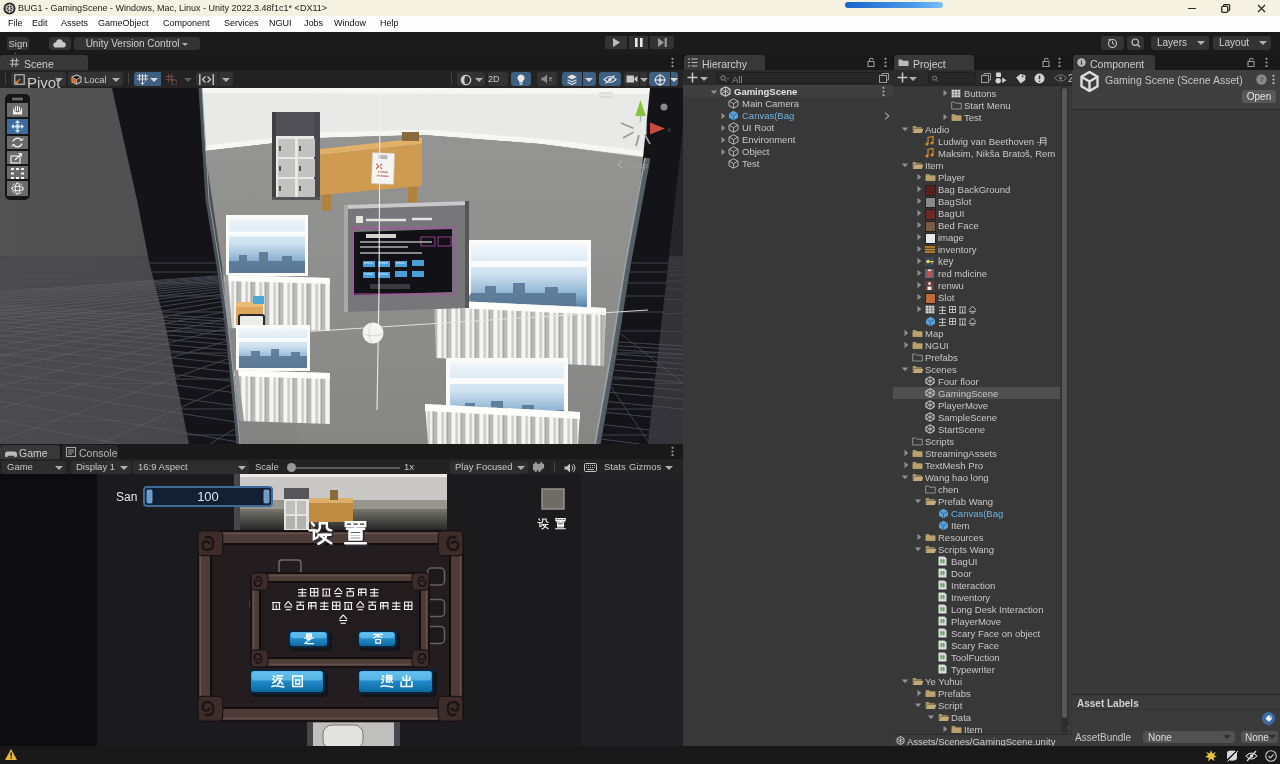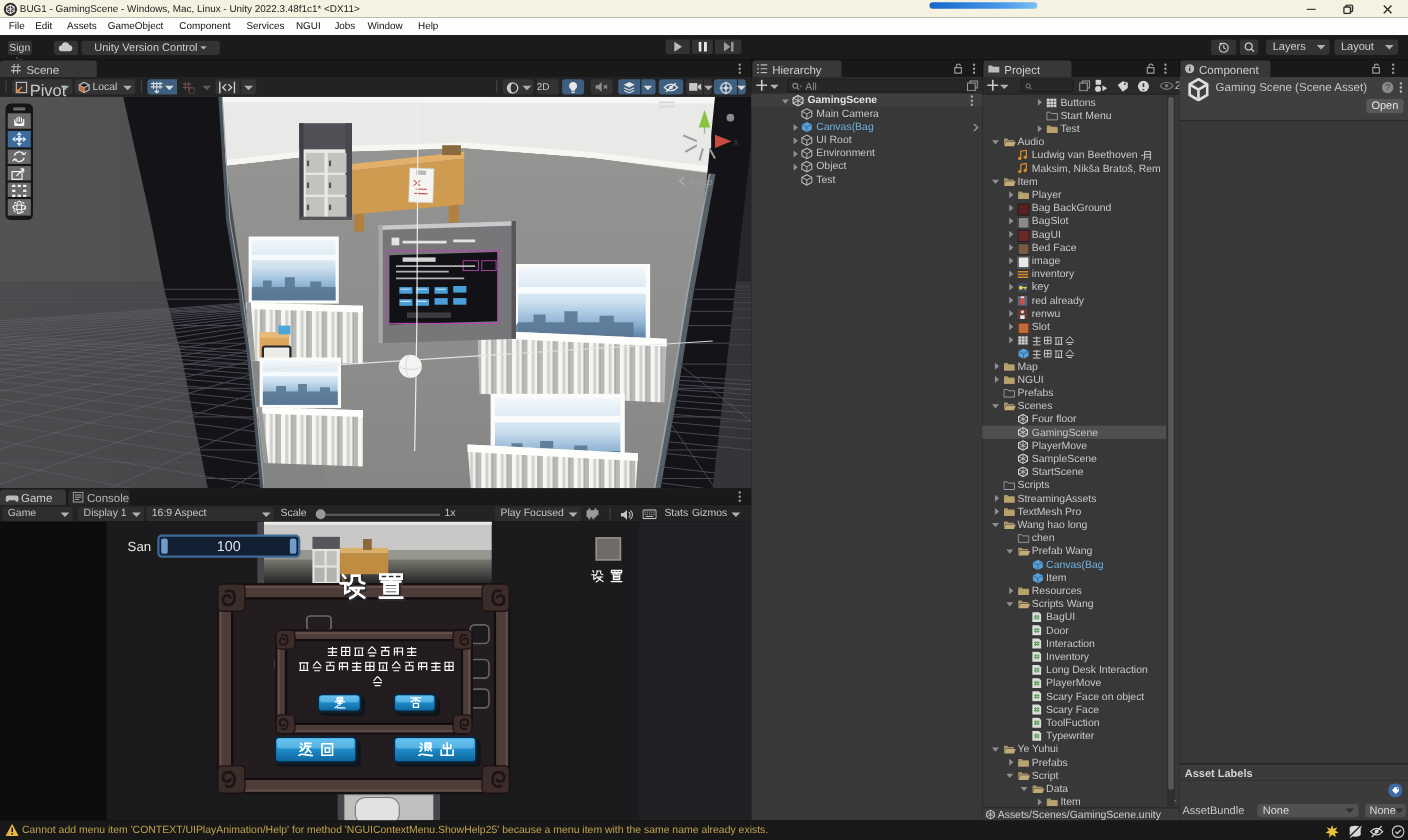--- a/index.html
+++ b/index.html
@@ -1185,21 +1185,21 @@
       </svg>
   <div class="abs" style="left:938px;top:255.5px;font-size:10px;color:#c8c8c8;white-space:nowrap;">key</div>
   <svg class="abs" style="left:915px;top:269.0px;" width="8" height="8" viewBox="0 0 8 8">
         <path d="M2.5 0.8 6.3 4 2.5 7.2Z" fill="#8f8f8f"></path>
       </svg>
   <svg class="abs" style="left:925px;top:268.5px;" width="9" height="9" viewBox="0 0 9 9">
         <rect width="9" height="9" fill="#5a6a7a"></rect>
         <rect x="2.5" y="1" width="4" height="7" rx="1" fill="#d04a4a"></rect>
         <rect x="3" y="0.5" width="3" height="1.5" fill="#e8e8e8"></rect>
       </svg>
-  <div class="abs" style="left:938px;top:267.5px;font-size:9.5px;color:#c8c8c8;white-space:nowrap;">red already</div>
+  <div class="abs" style="left:938px;top:267.5px;font-size:9.5px;color:#c8c8c8;white-space:nowrap;">red mdicine</div>
   <svg class="abs" style="left:915px;top:281.0px;" width="8" height="8" viewBox="0 0 8 8">
         <path d="M2.5 0.8 6.3 4 2.5 7.2Z" fill="#8f8f8f"></path>
       </svg>
   <svg class="abs" style="left:925px;top:280.5px;" width="9" height="9" viewBox="0 0 9 9">
         <rect width="9" height="9" fill="#6a3a3a"></rect>
         <circle cx="4.5" cy="2.5" r="1.5" fill="#e8d8c8"></circle>
         <path d="M2.5 9V5.5h4V9" fill="#e8e8e8"></path>
       </svg>
   <div class="abs" style="left:938px;top:279.5px;font-size:9.5px;color:#c8c8c8;white-space:nowrap;">renwu</div>
   <svg class="abs" style="left:915px;top:293.0px;" width="8" height="8" viewBox="0 0 8 8">
@@ -1505,21 +1505,20 @@
     <span style="position:absolute;left:4px;top:0.5px;font-size:10px;color:#dcdcdc;">None</span>
     <span class="ddarrow" style="position:absolute;right:2px;top:4px;border-top-color:#2e2e2e;"></span>
   </div>
 
   <div class="abs" style="left:0;top:746px;width:1280px;height:18px;background:#181818;"></div>
   <svg class="abs" style="left:5px;top:749px;" width="12" height="11" viewBox="0 0 12 11">
       <path d="M6 0 12 11 0 11Z" fill="#e6b93c"></path>
       <rect x="5.4" y="3.4" width="1.4" height="4" fill="#181818"></rect>
       <rect x="5.4" y="8.3" width="1.4" height="1.4" fill="#181818"></rect>
     </svg>
-  <div class="abs" style="left:20px;top:749px;font-size:9.5px;color:#c2a44b;">Cannot add menu item 'CONTEXT/UIPlayAnimation/Help' for method 'NGUIContextMenu.ShowHelp25' because a menu item with the same name already exists.</div>
   <div id="status-icons">
   <svg class="abs" style="left:1205px;top:750px;" width="12" height="12" viewBox="0 0 12 12">
         <path d="M6 0 7.2 3.5 11 2 8.8 5 12 7 8.5 7.5 9.5 11 6 8.8 3 11.5 3.8 7.8 0 7 3.2 5 1 2 4.8 3.5Z" fill="#e8c23a"></path>
       </svg>
   <svg class="abs" style="left:1226px;top:750px;" width="12" height="12" viewBox="0 0 12 12">
         <ellipse cx="6" cy="2.8" rx="5" ry="2.2" fill="#d8d8d8"></ellipse>
         <path d="M1 3v2.5c0 1.2 2.2 2.2 5 2.2s5-1 5-2.2V3" fill="#d8d8d8"></path>
         <path d="M1 6v2.5c0 1.2 2.2 2.2 5 2.2s5-1 5-2.2V6" fill="#d8d8d8"></path>
         <path d="M0.5 11 11.5 0.5" stroke="#181818" stroke-width="1.6"></path>
         <path d="M1.5 11.5 12 1" stroke="#d8d8d8" stroke-width="1"></path>

